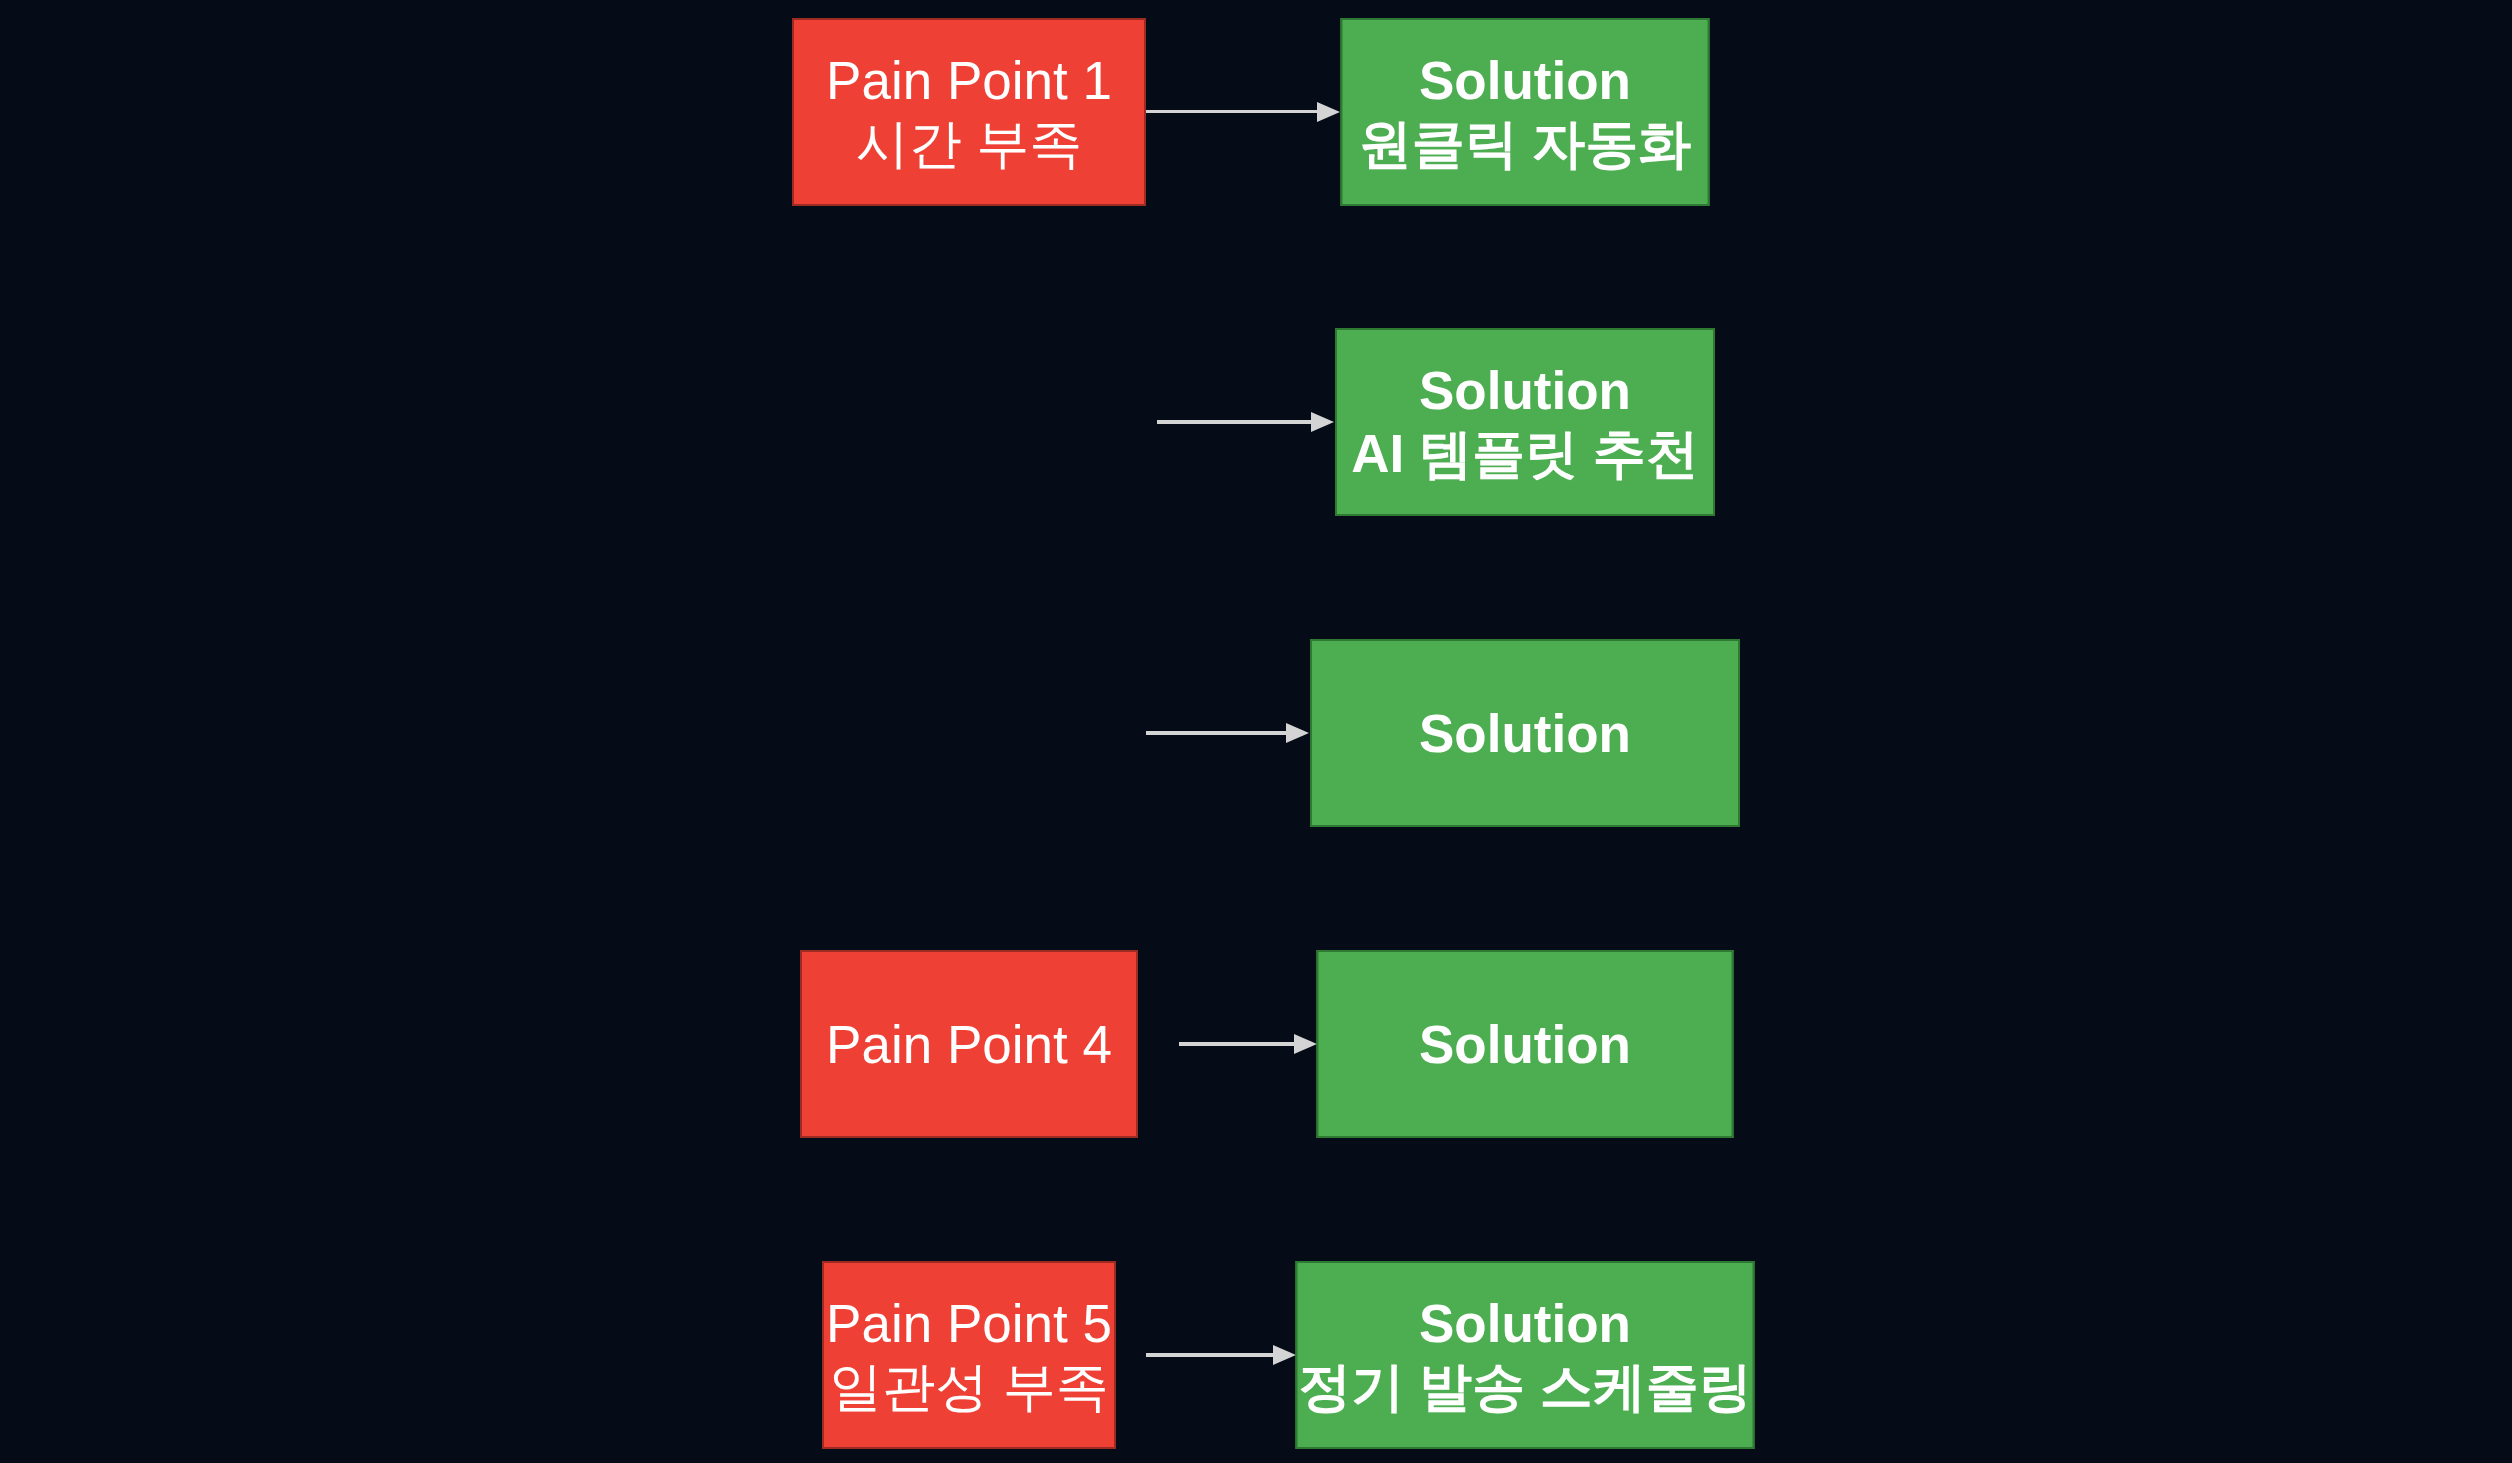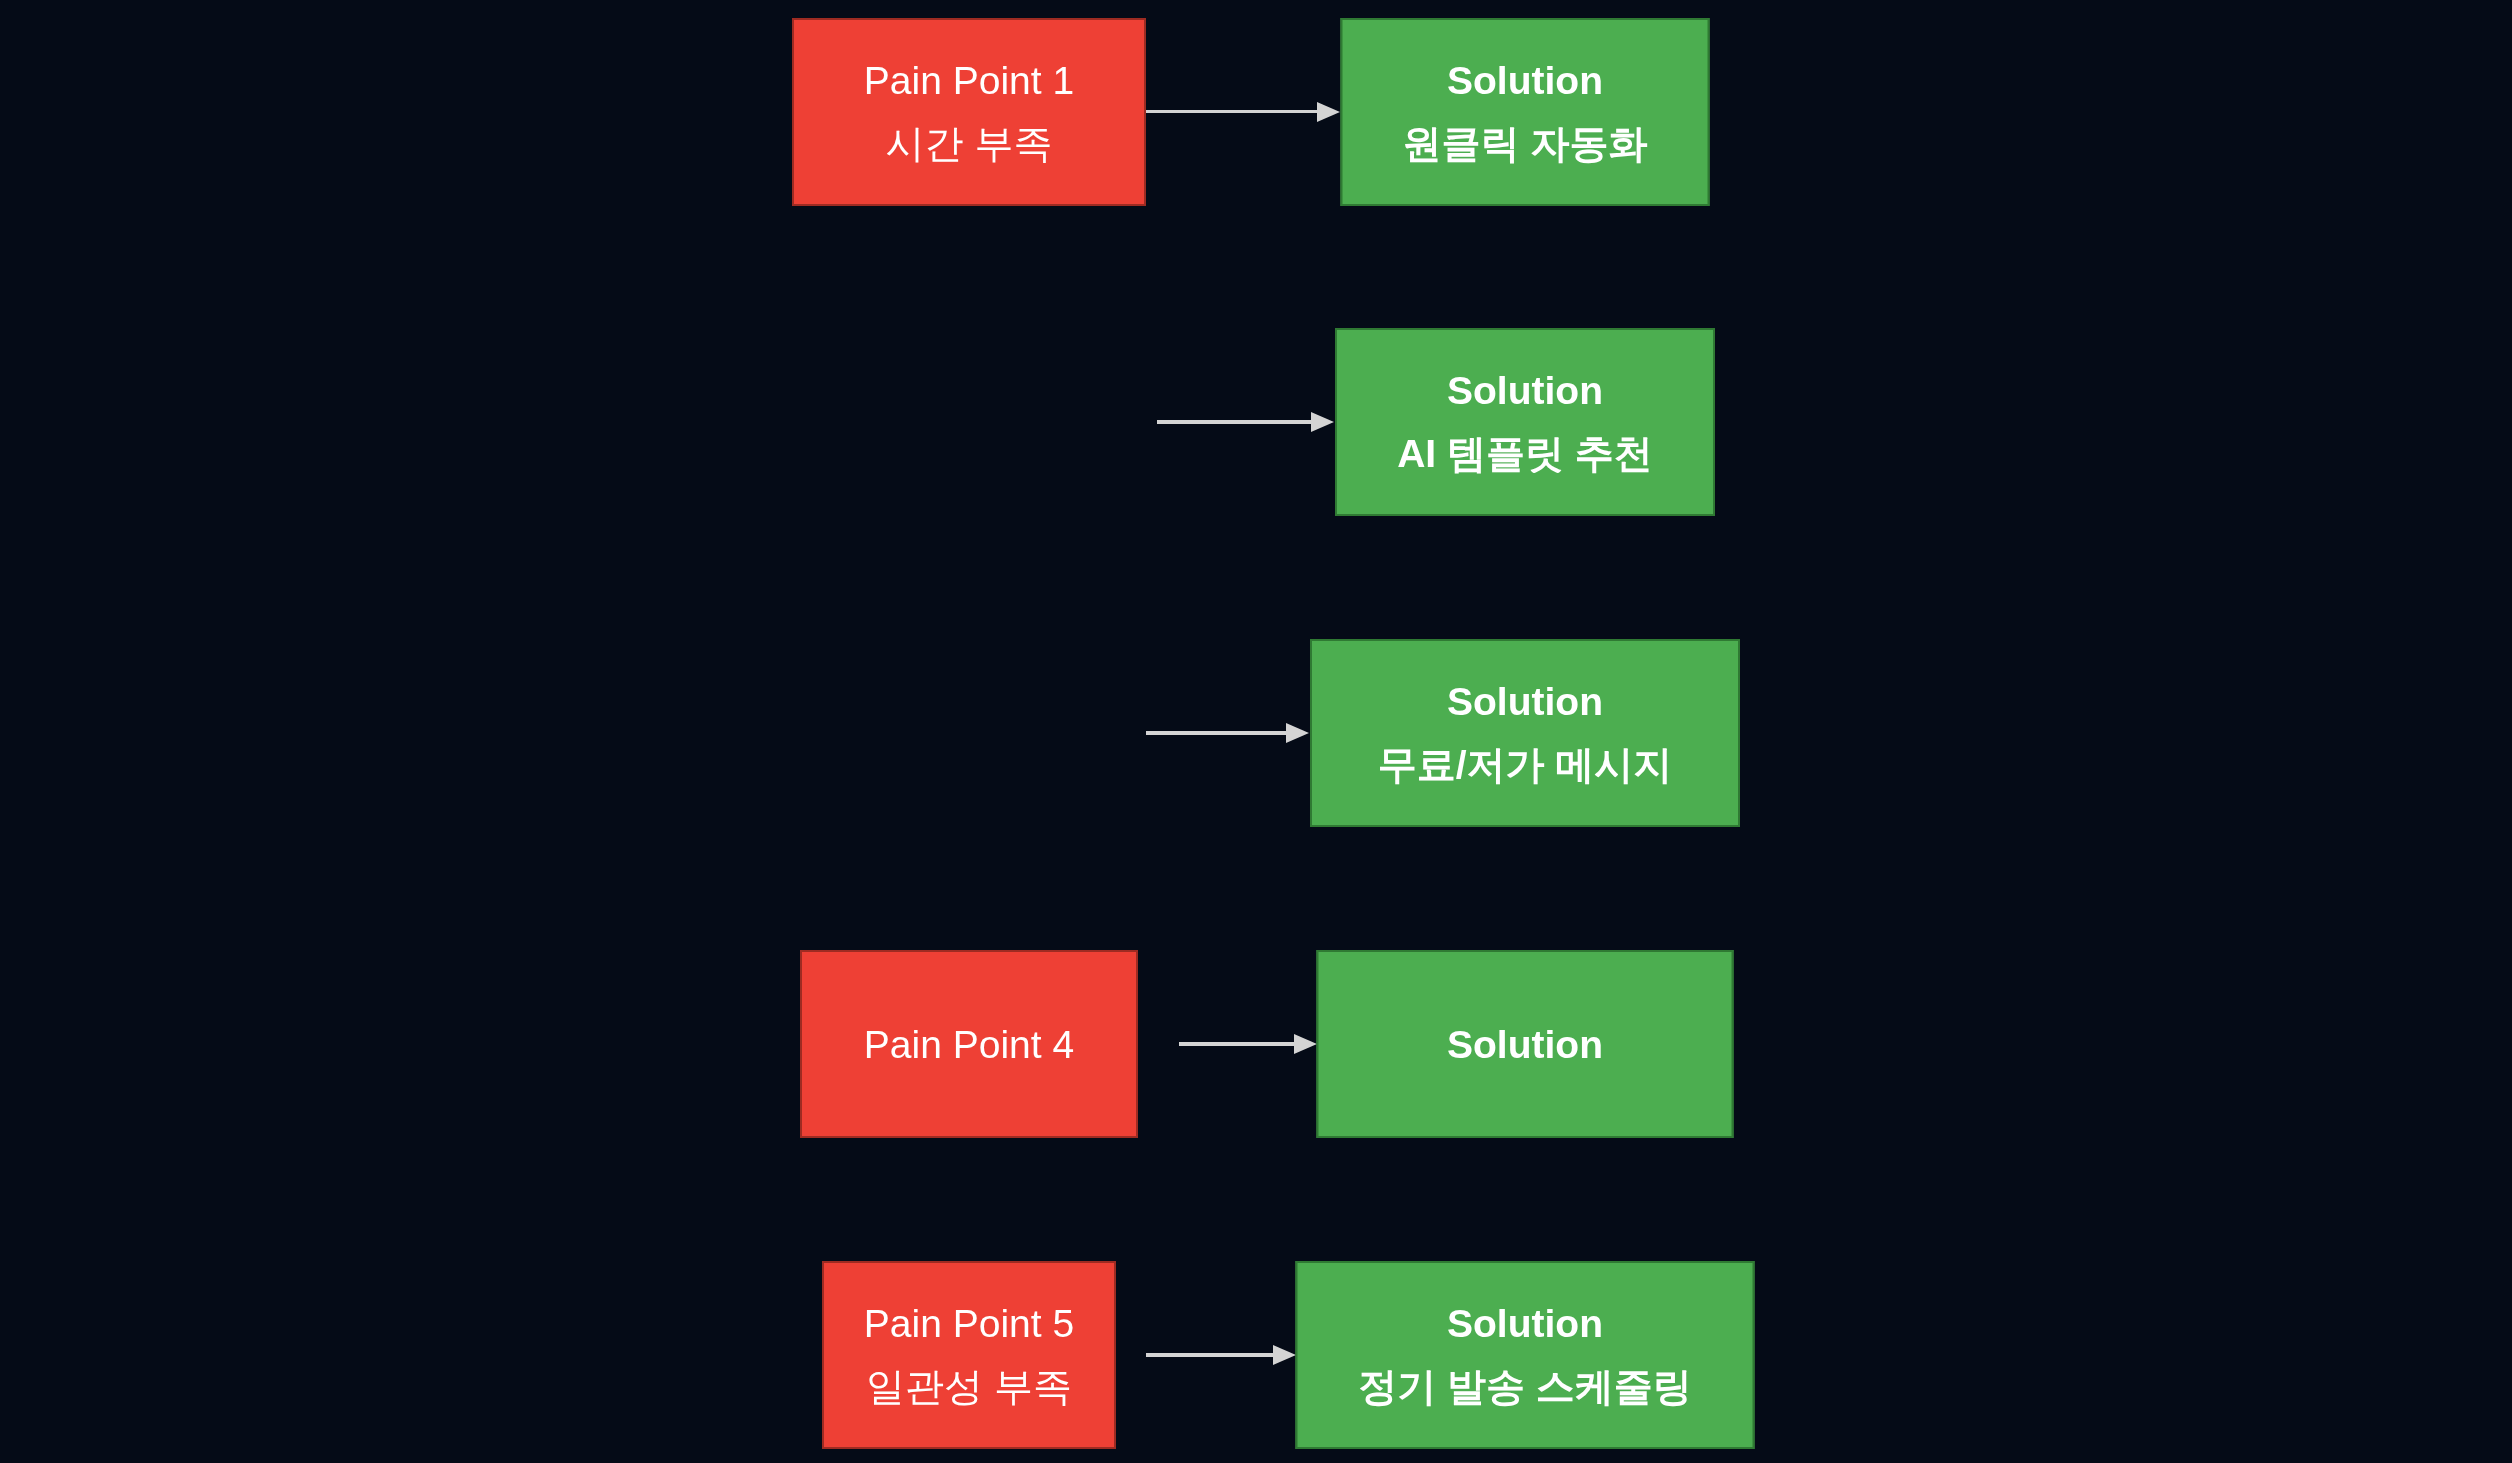--- a/index.html
+++ b/index.html
@@ -8,21 +8,21 @@
     background:var(--background,#050b17);
     font-family:"Liberation Sans","DejaVu Sans",sans-serif;
   }
   #canvas{position:relative;width:2512px;height:1464px;}
   .row{position:absolute;left:0;width:100%;height:188px;}
   .r1{top:17.5px}.r2{top:328px}.r3{top:639px}.r4{top:950px}.r5{top:1261px}
 
   .box{
     position:absolute;top:0;height:188px;box-sizing:border-box;
     display:flex;flex-direction:column;justify-content:center;align-items:center;
-    color:var(--text,#ffffff);font-size:39px;line-height:57px;text-align:center;
+    color:var(--text,#ffffff);font-size:53px;line-height:57px;text-align:center;
     white-space:nowrap;
     gap:6px;
   }
   .pain{
     left:969px;transform:translateX(-50%);
     background:var(--pain_fill,#ee4035);
     border:2.8px solid var(--pain_border,#9e2b22);
   }
   .solution{
     left:1525px;transform:translateX(-50%);
@@ -79,21 +79,20 @@
         <div>AI 템플릿 추천</div>
       </div>
     </div>
     <div class="row r3">
       <div class="arrow">
         <div class="shaft"></div>
         <div class="head"></div>
       </div>
       <div class="box solution">
         <div>Solution</div>
-        <div>무료/저가 메시지</div>
       </div>
     </div>
     <div class="row r4">
       <div class="box pain">
         <div>Pain Point 4</div>
       </div>
       <div class="arrow">
         <div class="shaft"></div>
         <div class="head"></div>
       </div>

